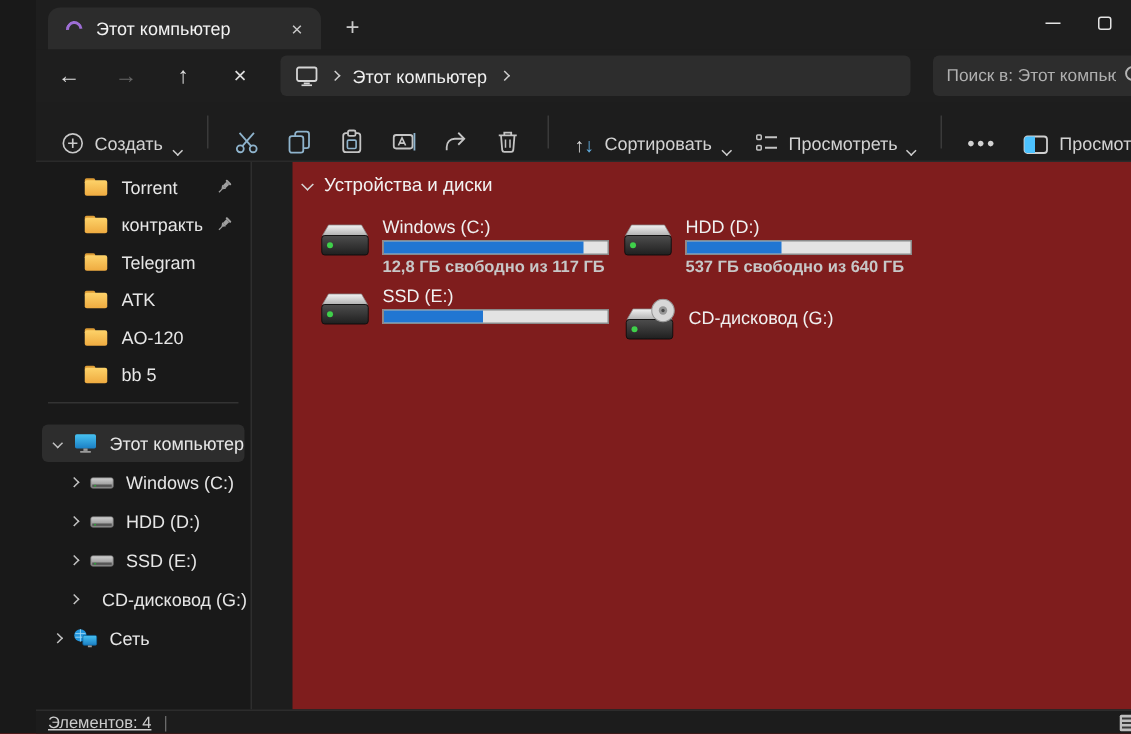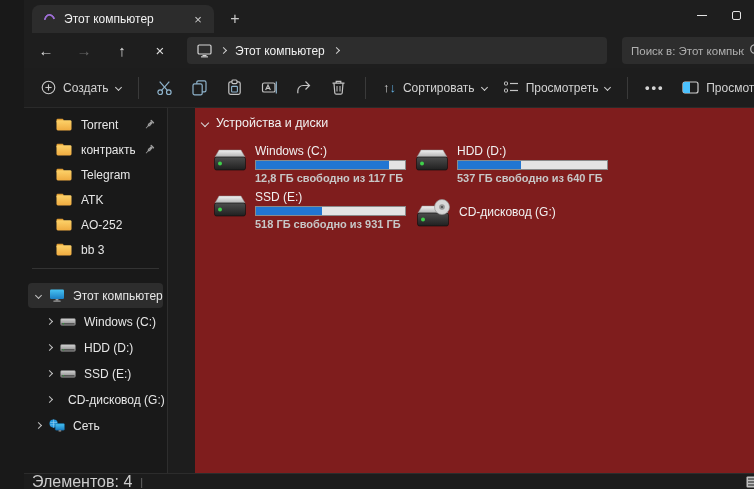--- a/index.html
+++ b/index.html
@@ -43,21 +43,21 @@
   .chev { display:inline-block; width:6px; height:6px; border-right:1.4px solid #cfcfcf;
           border-bottom:1.4px solid #cfcfcf; flex:none; }
   .chev.right { transform:rotate(-45deg); }
   .chev.down  { transform:rotate(45deg); }
   .chev.sm { width:5px; height:5px; }
   .crumb { color:#f0f0f0; font-size:12px; white-space:nowrap; }
 
   
   .toolbar { position:absolute; top:68px; left:0; right:0; height:40px; background:#1d1d1d;
              border-bottom:1px solid #2a2a2a; display:flex; align-items:center; padding:0 10px; gap:2px; }
-  .tbtn { height:30px; border-radius:4px; display:flex; align-items:center; justify-content:center;
+  .tbtn { height:30px; border-radius:4px; display:flex; align-items:flex-end; justify-content:center;
           gap:7px; padding:0 7px; color:#d2d2d2; font-size:12px; white-space:nowrap; }
   .tbtn.iconly { width:36px; padding:0; }
   .tsep { width:1px; height:22px; background:#3a3a3a; margin:0 8px; flex:none; }
   .more-dots { letter-spacing:2px; font-weight:bold; font-size:13px; color:#d2d2d2; }
   .tb-spacer { flex:1; }
   .sortglyphs { font-size:13px; line-height:1; }
   .sortglyphs .a1 { color:#d8d8d8; } .sortglyphs .a2 { color:#63b1e4; }
 
   
   .sidebar { position:absolute; top:108px; bottom:16px; left:0; width:144px; background:#191919;
@@ -85,21 +85,21 @@
   .tile .dname { font-size:12px; color:#f0f0f0; height:15px; white-space:nowrap; }
   .bar { height:10px; width:151px; background:#e3e3e3; border:1px solid #8a8a8a; margin:1px 0 2px 0; }
   .bar .fill { height:100%; background:#2176d2; }
   .free { font-size:11px; color:#c7c7c7; white-space:nowrap;font-weight:bold; }
   .tile.cd { align-items:center; }
   .tile.cd .dname { margin-top:0; }
 
   
   .statusbar { position:absolute; bottom:0; left:0; right:0; height:16px; background:#1c1c1c;
                border-top:1px solid #2c2c2c; display:flex; align-items:center; padding-left:8px; gap:8px; overflow:hidden; }
-  .statusbar .st { font-size:16px; color:#cccccc; }
+  .statusbar .st { font-size:11px; color:#cccccc;text-decoration:underline; }
   .statusbar .pipe { color:#6a6a6a; font-size:11px; }
   .viewtoggles { position:absolute; right:-6px; top:1px; display:flex; gap:4px; }
   .vt { width:18px; height:13px; display:flex; align-items:center; justify-content:center; }
 </style>
 </head>
 <body>
 
 <svg width="0" height="0" style="position:absolute">
   <defs>
     <linearGradient id="gTop" x1="0" y1="0" x2="0" y2="1">
@@ -311,27 +311,27 @@
       <div class="srow">
         <svg width="16" height="13">
             <use href="#folder16"></use>
           </svg>
         <span class="lbl">ATK</span>
       </div>
       <div class="srow">
         <svg width="16" height="13">
             <use href="#folder16"></use>
           </svg>
-        <span class="lbl">AO-252</span>
-      </div>
-      <div class="srow">
-        <svg width="16" height="13">
-            <use href="#folder16"></use>
-          </svg>
-        <span class="lbl">bb 3</span>
+        <span class="lbl">AO-120</span>
+      </div>
+      <div class="srow">
+        <svg width="16" height="13">
+            <use href="#folder16"></use>
+          </svg>
+        <span class="lbl">bb 5</span>
       </div>
     </div>
 
     <div class="side-sep"></div>
 
     <div class="treelist">
       <div class="trow selected">
         <span class="chev down sm"></span>
         <svg width="16" height="13">
             <use href="#monitor16"></use>
@@ -418,21 +418,20 @@
 
       <div class="tile">
         <svg class="dico" width="36" height="26" viewBox="0 0 36 26">
             <use href="#bigDrive"></use>
           </svg>
         <div class="info">
           <div class="dname">SSD (E:)</div>
           <div class="bar">
               <div class="fill" style="width: 44%;"></div>
             </div>
-          <div class="free">518 ГБ свободно из 931 ГБ</div>
         </div>
       </div>
 
       <div class="tile cd">
         <svg class="dico" width="38" height="30" viewBox="0 0 38 30">
           <use href="#bigDrive" x="1" y="4"></use>
           <circle cx="28" cy="8" r="7.5" fill="#d7d7d7" stroke="#979797" stroke-width="0.7"></circle>
           <circle cx="28" cy="8" r="2.8" fill="#969696"></circle>
           <circle cx="28" cy="8" r="1.1" fill="#4a4a4a"></circle>
         </svg>

